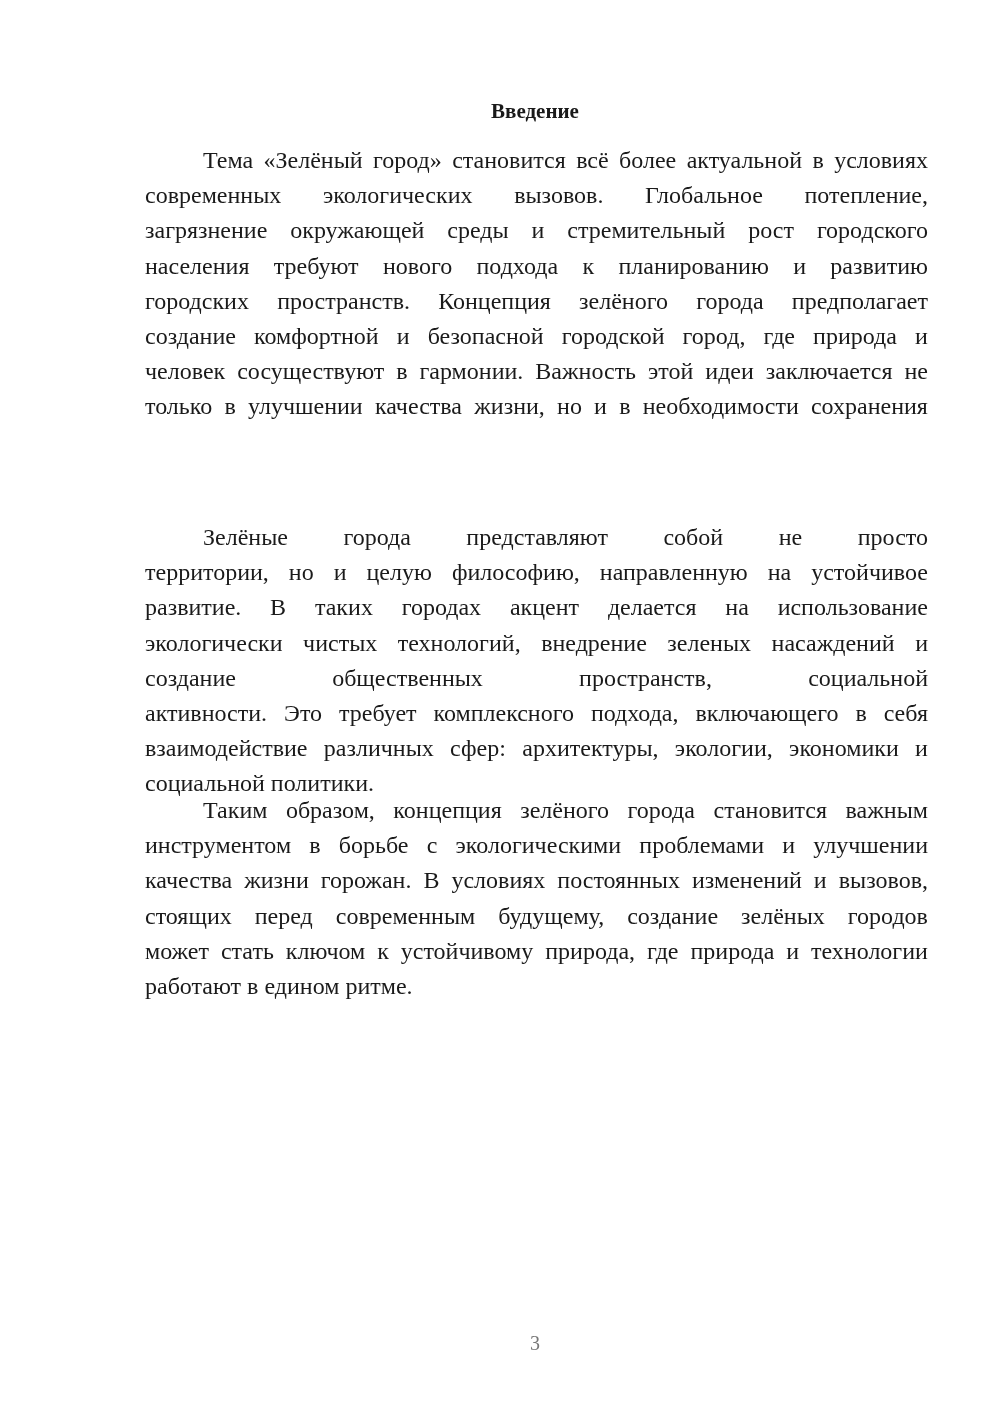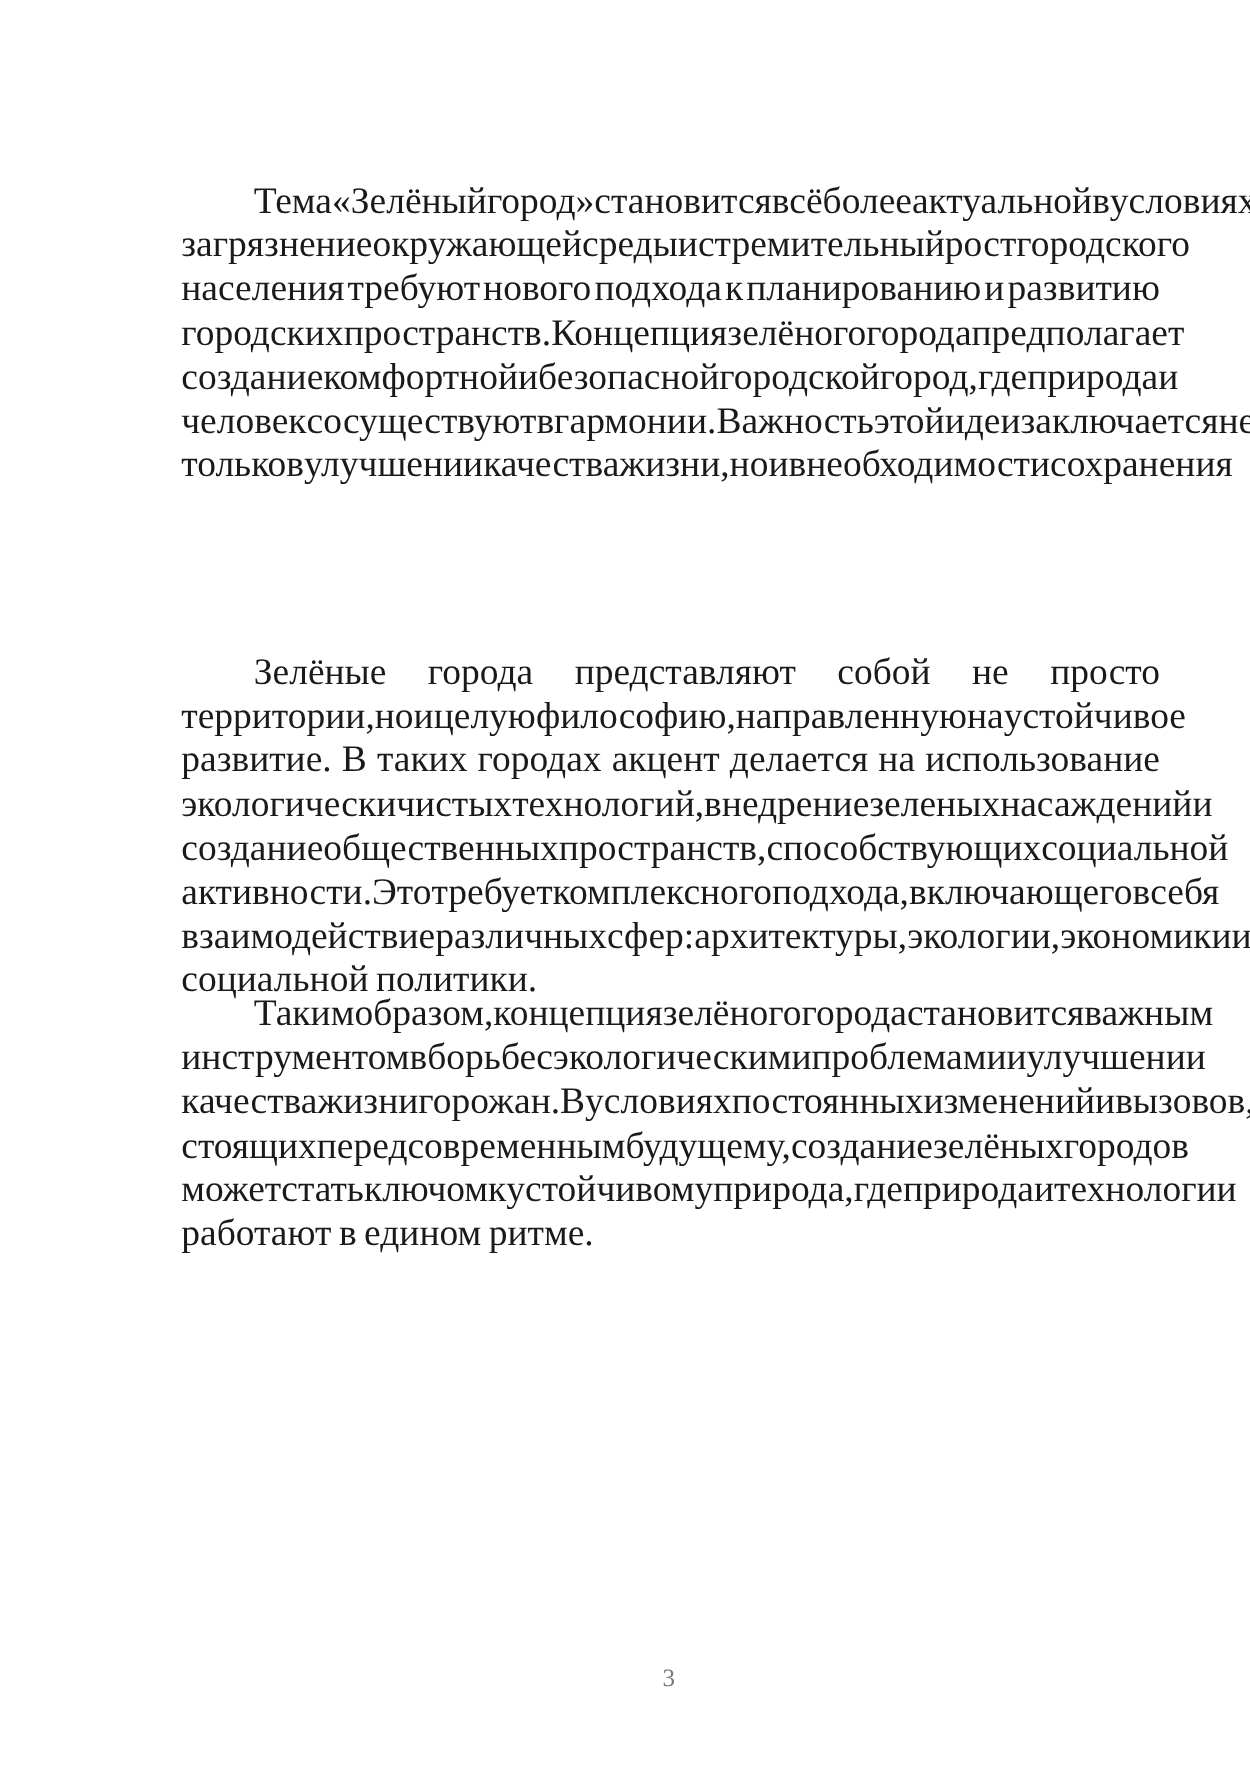--- a/index.html
+++ b/index.html
@@ -34,21 +34,21 @@
       line-height: 30px;
       margin: 0;
       padding-left: 70px;
       box-sizing: border-box;
     }
     .para {
       position: absolute;
       left: 145px;
       width: 783px;
       margin: 0;
-      font-size: 30px;
+      font-size: 24px;
       line-height: 35.2px;
     }
     .line {
       display: block;
       text-align: justify;
       text-align-last: justify;
       white-space: nowrap;
       height: 35.2px;
       overflow: visible;
     }
@@ -81,34 +81,42 @@
       box-sizing: border-box;
       font-size: 20px;
       color: #777777;
       margin: 0;
     }
   </style>
 </head>
 <body>
 
 <div class="page">
+  <h1 class="title">Введение</h1>
 
   <div class="para" id="p1">
       <span class="line indent">
         <span class="w">Тема</span>
         <span class="w">«Зелёный</span>
         <span class="w">город»</span>
         <span class="w">становится</span>
         <span class="w">всё</span>
         <span class="w">более</span>
         <span class="w">актуальной</span>
         <span class="w">в</span>
         <span class="w">условиях</span>
       </span>
       <span class="line">
+        <span class="w">современных</span>
+        <span class="w">экологических</span>
+        <span class="w">вызовов.</span>
+        <span class="w">Глобальное</span>
+        <span class="w">потепление,</span>
+      </span>
+      <span class="line">
         <span class="w">загрязнение</span>
         <span class="w">окружающей</span>
         <span class="w">среды</span>
         <span class="w">и</span>
         <span class="w">стремительный</span>
         <span class="w">рост</span>
         <span class="w">городского</span>
       </span>
       <span class="line">
         <span class="w">населения</span>
@@ -198,21 +206,20 @@
         <span class="w">технологий,</span>
         <span class="w">внедрение</span>
         <span class="w">зеленых</span>
         <span class="w">насаждений</span>
         <span class="w">и</span>
       </span>
       <span class="line">
         <span class="w">создание</span>
         <span class="w">общественных</span>
         <span class="w">пространств,</span>
-        <span class="w">способствующих</span>
         <span class="w">социальной</span>
       </span>
       <span class="line">
         <span class="w">активности.</span>
         <span class="w">Это</span>
         <span class="w">требует</span>
         <span class="w">комплексного</span>
         <span class="w">подхода,</span>
         <span class="w">включающего</span>
         <span class="w">в</span>

